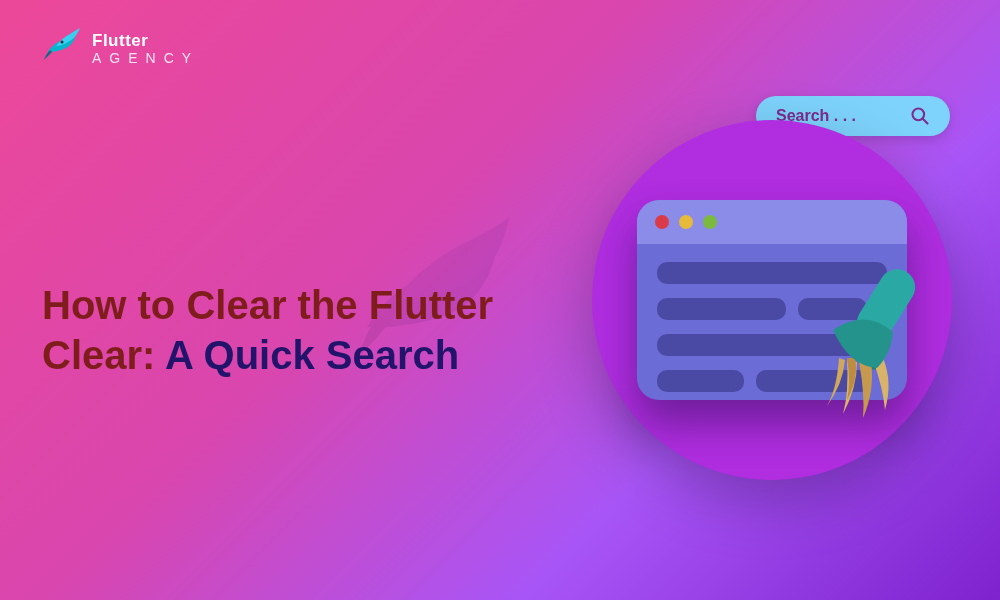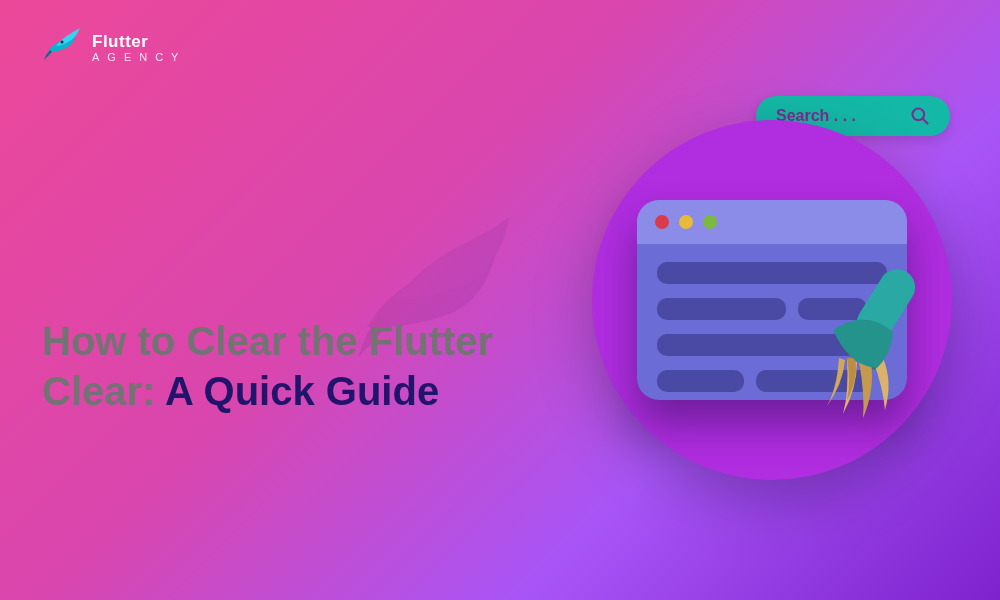--- a/index.html
+++ b/index.html
@@ -28,31 +28,31 @@
       flex-direction: column;
       line-height: 1;
       color: #fff;
       font-weight: 700;
     }
     .logo-text-top {
       font-size: 17px;
       letter-spacing: 0.5px;
     }
     .logo-text-bottom {
-      font-size: 11px;
+      font-size: 14px;
       font-weight: 300;
       letter-spacing: 8px;
       opacity: 0.85;
       margin-top: 2px;
     }
     .search-pill {
       position: absolute;
       top: 96px;
       right: 50px;
-      background: #14b8a6;
+      background: #7dd3fc;
       border-radius: 999px;
       padding: 10px 20px;
       display: flex;
       align-items: center;
       gap: 24px;
       box-shadow: 0 4px 12px rgba(0,0,0,0.15);
     }
     .search-placeholder {
       color: #7c2d8f;
       font-size: 16px;
@@ -73,21 +73,21 @@
     }
     .headline {
       position: absolute;
       top: 280px;
       left: 42px;
       font-size: 40px;
       font-weight: 800;
       line-height: 1.25;
       max-width: 540px;
     }
-    .headline-white { color: #737373; margin-top: 36px; }
+    .headline-white { color: #7f1d1d; }
     .headline-navy { color: #22146b; }
     .illus-circle {
       position: absolute;
       top: 120px;
       right: 48px;
       width: 360px;
       height: 360px;
       background: #b02de0;
       border-radius: 50%;
       box-shadow: 0 20px 60px rgba(0,0,0,0.25);
@@ -172,21 +172,21 @@
 <svg class="watermark-bird" viewBox="0 0 100 100">
   <path d="M15 65 Q30 40 55 35 Q80 30 88 18 Q82 50 60 58 Q38 66 15 65 Z" fill="#5a1f7a"></path>
   <path d="M30 50 Q48 28 70 18 Q86 10 94 4 Q88 34 68 42 Q48 50 30 50 Z" fill="#6b2490"></path>
   <path d="M22 58 Q14 68 10 82 Q20 72 28 62 Z" fill="#4a1860"></path>
 </svg>
 
 <div class="headline">
   <div class="headline-white">How to Clear the Flutter</div>
   <div>
     <span class="headline-white">Clear:</span>
-    <span class="headline-navy">A Quick Guide</span>
+    <span class="headline-navy">A Quick Search</span>
   </div>
 </div>
 
 <div class="illus-circle">
   <div class="browser-window">
     <div class="browser-header">
       <div class="dot dot-red"></div>
       <div class="dot dot-yellow"></div>
       <div class="dot dot-green"></div>
     </div>

